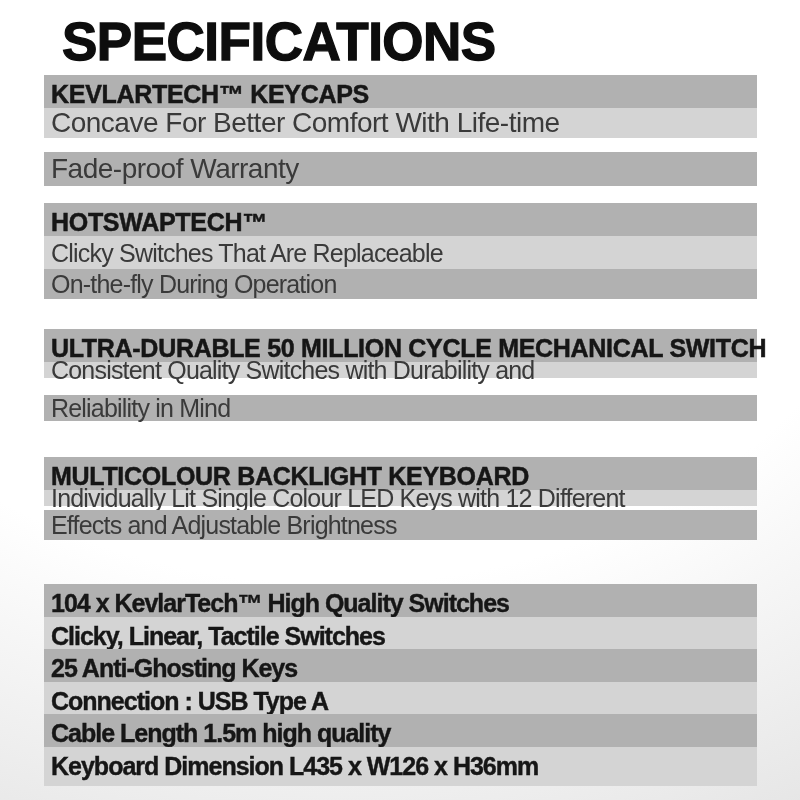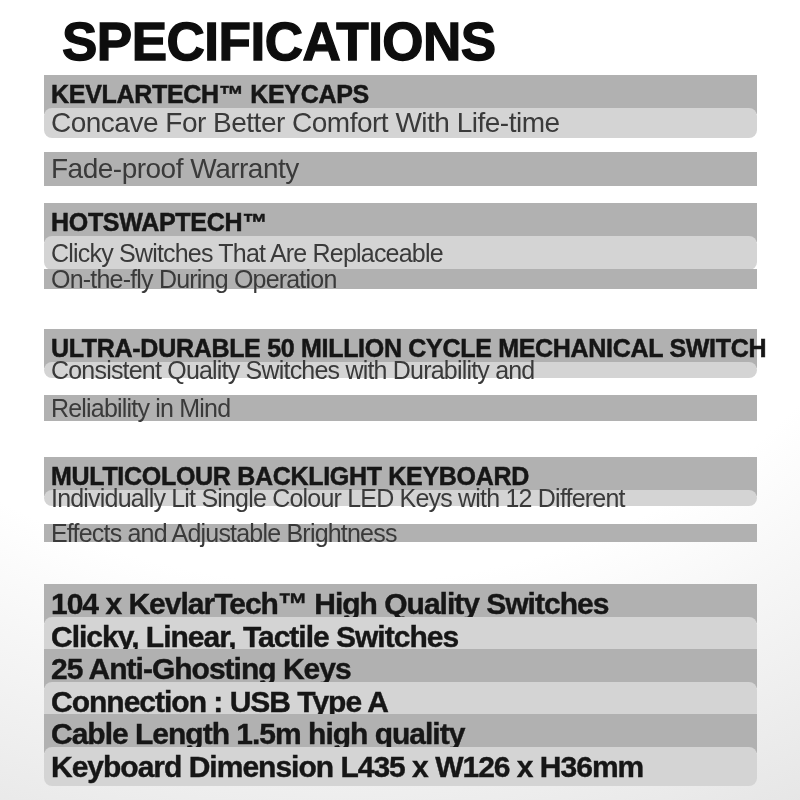--- a/index.html
+++ b/index.html
@@ -33,69 +33,69 @@
     left: 44px;
     width: 713px;
     height: 39px;
     display: flex;
     align-items: center;
     padding-left: 7px;
     box-sizing: border-box;
     white-space: nowrap;
   }
   .bar.dark  { background: var(--bar-dark,  #b1b1b1); }
-  .bar.light { background: var(--bar-light, #d4d4d4); border-radius: 8px; }
+  .bar.light { background: var(--bar-light, #d4d4d4); }
   .heading {
     font-size: 25px;
     font-weight: bold;
     letter-spacing: -0.3px;
     color: var(--heading-text, #161616);
     -webkit-text-stroke: 0.5px var(--heading-text, #161616);
   }
   .body-lg {
     font-size: 28px;
     letter-spacing: -0.5px;
     color: var(--body-text, #3a3a3a);
   }
   .body-sm {
     font-size: 25px;
     letter-spacing: -0.8px;
     color: var(--body-text, #3a3a3a);
   }
   .list-item {
-    font-size: 30px;
+    font-size: 25px;
     font-weight: bold;
     letter-spacing: -1px;
     color: var(--list-text, #161616);
     text-align: center;
     -webkit-text-stroke: 0.4px var(--list-text, #161616);
   }
 </style>
 </head>
 <body style="--bar-dark: #b1b1b1; --bar-light: #d4d4d4; --title-text: #0d0d0d; --heading-text: #161616; --body-text: #3a3a3a; --list-text: #161616; --background-top: #ffffff; --background-bottom: #e2e2e2;">
 
 <div>
 
   <h1 class="title">SPECIFICATIONS</h1>
 
   <div class="bar dark heading" style="top:75px">KEVLARTECH™ KEYCAPS</div>
   <div class="bar light body-lg" style="top:108px; height:30px">Concave For Better Comfort With Life-time</div>
   <div class="bar dark body-lg" style="top:152px; height:34px">Fade-proof Warranty</div>
 
   <div class="bar dark heading" style="top:203px">HOTSWAPTECH™</div>
   <div class="bar light body-sm" style="top:236px; height:34px">Clicky Switches That Are Replaceable</div>
-  <div class="bar dark body-sm" style="top:269px; height:20px">On-the-fly During Operation</div>
+  <div class="bar dark body-sm" style="top:269px; height:30px">On-the-fly During Operation</div>
 
   <div class="bar dark heading" style="top:329px">ULTRA-DURABLE 50 MILLION CYCLE MECHANICAL SWITCH</div>
   <div class="bar light body-sm" style="top:362px; height:16px">Consistent Quality Switches with Durability and</div>
   <div class="bar dark body-sm" style="top:395px; height:26px">Reliability in Mind</div>
 
   <div class="bar dark heading" style="top:457px">MULTICOLOUR BACKLIGHT KEYBOARD</div>
   <div class="bar light body-sm" style="top:490px; height:16px">Individually Lit Single Colour LED Keys with 12 Different</div>
-  <div class="bar dark body-sm" style="top:524px; height:18px">Effects and Adjustable Brightness</div>
+  <div class="bar dark body-sm" style="top:510px; height:30px">Effects and Adjustable Brightness</div>
 
   <div class="bar dark list-item" style="top:584px">104 x KevlarTech™ High Quality Switches</div>
   <div class="bar light list-item" style="top:617px">Clicky, Linear, Tactile Switches</div>
   <div class="bar dark list-item" style="top:649px">25 Anti-Ghosting Keys</div>
   <div class="bar light list-item" style="top:682px">Connection : USB Type A</div>
   <div class="bar dark list-item" style="top:714px">Cable Length 1.5m high quality</div>
   <div class="bar light list-item" style="top:747px">Keyboard Dimension L435 x W126 x H36mm</div>
 
 </div>
 

